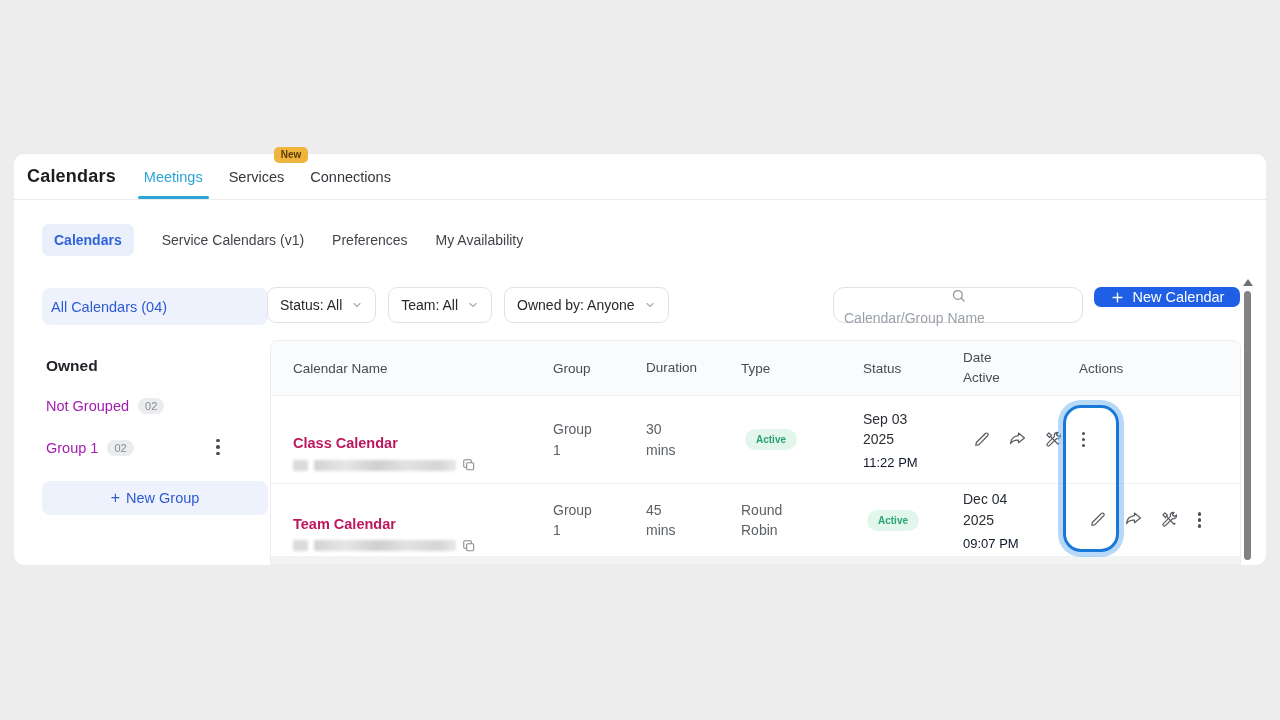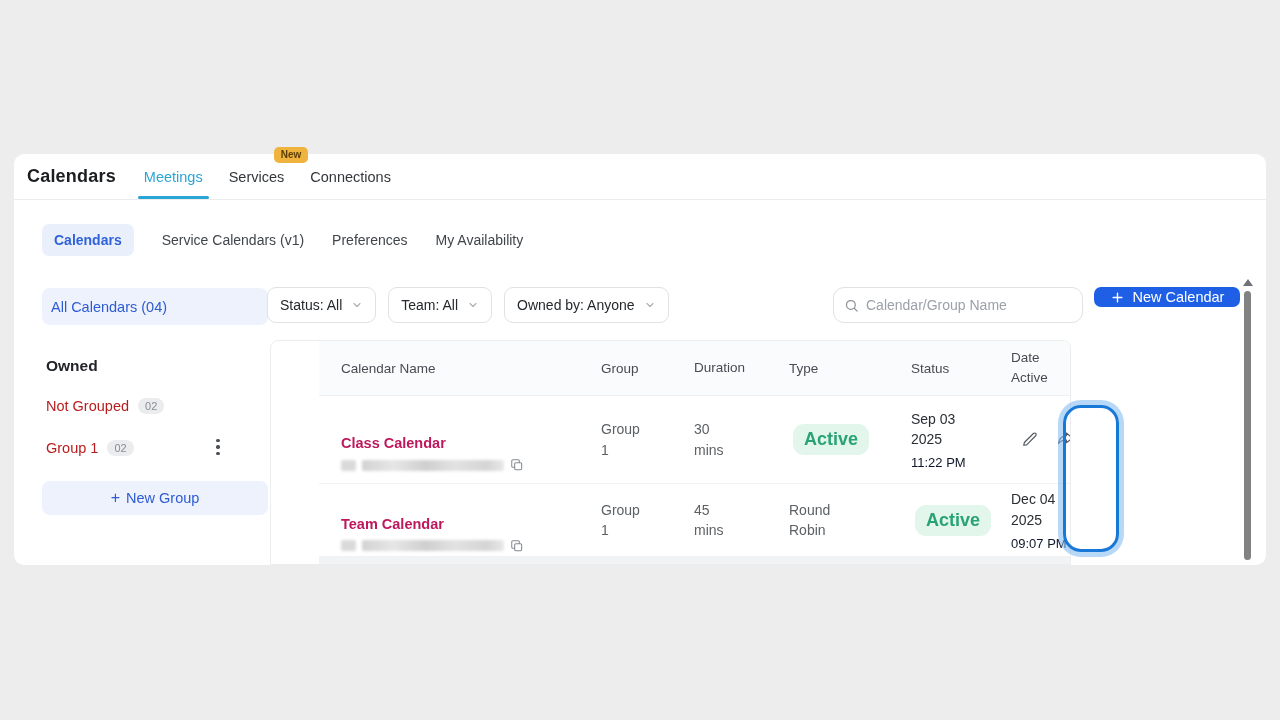--- a/index.html
+++ b/index.html
@@ -54,21 +54,21 @@
   .side-pill {
     position:absolute; left:28px; width:226px; height:37px;
     background:#edf2fc; border-radius:8px; display:flex; align-items:center;
     color:#2d5bd3; font-size:14.5px; cursor:pointer;
   }
   .all-cal { top:134px; padding-left:9px; }
   .groups-heading { position:absolute; left:32px; top:203px; font-size:15.5px; font-weight:700; color:#212428; }
   .group-row { position:absolute; left:32px; display:flex; align-items:center; height:20px; cursor:pointer; }
   .group-row.r1 { top:242px; }
   .group-row.r2 { top:284px; }
-  .group-name { font-size:14.5px; color:#b91c1c; }
+  .group-name { font-size:14.5px; color:#a21caf; }
   .count-badge {
     margin-left:9px; background:#ebecee; color:#888c92;
     font-size:11px; padding:2px 7px; border-radius:9px; font-weight:500;
   }
   .kebab-side { position:absolute; left:192px; top:281px; width:24px; height:24px;
     display:flex; flex-direction:column; align-items:center; justify-content:center; gap:3px; cursor:pointer; }
   .kebab-side i, .kebab i { width:3.4px; height:3.4px; border-radius:50%; background:#4c5157; display:block; }
   .new-group { top:327px; height:34px; justify-content:center; font-weight:500; }
   .plus-sm { font-weight:400; margin-right:6px; font-size:16px; }
 
@@ -76,39 +76,39 @@
   .filters { position:absolute; left:253px; top:133px; display:flex; gap:12px; }
   .chip {
     height:36px; border:1px solid #e0e2e6; border-radius:9px; background:#fff;
     display:flex; align-items:center; padding:0 12px; font-size:14px; color:#25282c;
     cursor:pointer;
   }
   .chip svg { margin-left:9px; color:#a9adb3; }
   .search-box {
     position:absolute; left:819px; top:133px; width:250px; height:36px;
     border:1px solid #e0e2e6; border-radius:11px; background:#fff;
-    display:flex; align-items:center; padding:0 10px; gap:7px;
+    display:flex; align-items:center; padding:0 10px; gap:7px;flex-direction:column;
   }
   .search-box svg { color:#8d9399; flex:none; }
   .search-box input {
     border:none; outline:none; font-size:14px; width:100%;
     font-family:"Liberation Sans", sans-serif; color:#25282c; background:transparent;
   }
   .search-box input::placeholder { color:#9ba1a8; }
   .btn-primary {
     position:absolute; left:1080px; top:133px; width:146px; height:20px;
     background:#1e5fe6; border:none; border-radius:7px; color:#fff;
     font-size:14.5px; font-weight:500; display:flex; align-items:center; justify-content:center;
     gap:8px; cursor:pointer; font-family:"Liberation Sans", sans-serif;
   }
 
   
   .table {
-    position:absolute; left:256px; top:186px; width:801px; height:225px;
-    border:1px solid #ecedef; border-radius:8px 8px 0 0; overflow:hidden; background:#fff;padding-left:48px;
+    position:absolute; left:256px; top:186px; width:971px; height:225px;
+    border:1px solid #ecedef; border-radius:8px 8px 0 0; overflow:hidden; background:#fff;
   }
   .tgrid { display:grid; grid-template-columns:282px 93px 95px 122px 100px 116px 1fr; align-items:center; }
   .thead { height:55px; background:#fafbfc; border-bottom:1px solid #eef0f1; }
   .th { font-size:13.5px; color:#474c52; font-weight:400; }
   .th:first-child { padding-left:22px; }
   .th .wrapn { display:inline-block; max-width:56px; word-break:break-all; line-height:1.5; }
   .th .wrapd { display:inline-block; max-width:62px; line-height:1.5; }
   .trow { border-bottom:1px solid #f1f2f3; }
   .trow.h1 { height:88px; }
   .trow.h2 { height:73px; }
@@ -120,21 +120,21 @@
     background:linear-gradient(90deg,#d2d2d2,#e6e6e6 22%,#cfcfcf 45%,#e2e2e2 65%,#d5d5d5 88%,#e8e8e8);
     filter:blur(1.6px); }
   .copy-btn { color:#85898e; display:flex; cursor:pointer; }
   .sec { font-size:14px; color:#5c6166; line-height:1.45; }
   .sec span { display:inline-block; }
   .w-group { max-width:46px; }
   .w-dur { max-width:38px; }
   .w-type { max-width:60px; }
   .status-badge {
     display:inline-block; background:#e2f6ec; color:#2aa374;
-    font-size:18px; font-weight:600; padding:5px 11px; border-radius:11px; margin-left:4px;
+    font-size:10px; font-weight:600; padding:5px 11px; border-radius:11px; margin-left:4px;
   }
   .date-main { font-size:14px; color:#2b2f34; line-height:1.45; max-width:58px; }
   .date-time { font-size:13px; color:#0f172a; margin-top:6px; }
   .actions-cell { display:flex; align-items:center; gap:17px; padding-left:9px; }
   .act-icon { color:#565b61; display:flex; cursor:pointer; }
   .kebab { display:flex; flex-direction:column; gap:2.8px; padding:2px; cursor:pointer; }
   .table-tail { height:9px; background:#f2f3f4; }
 
   
   .highlight-capsule {

